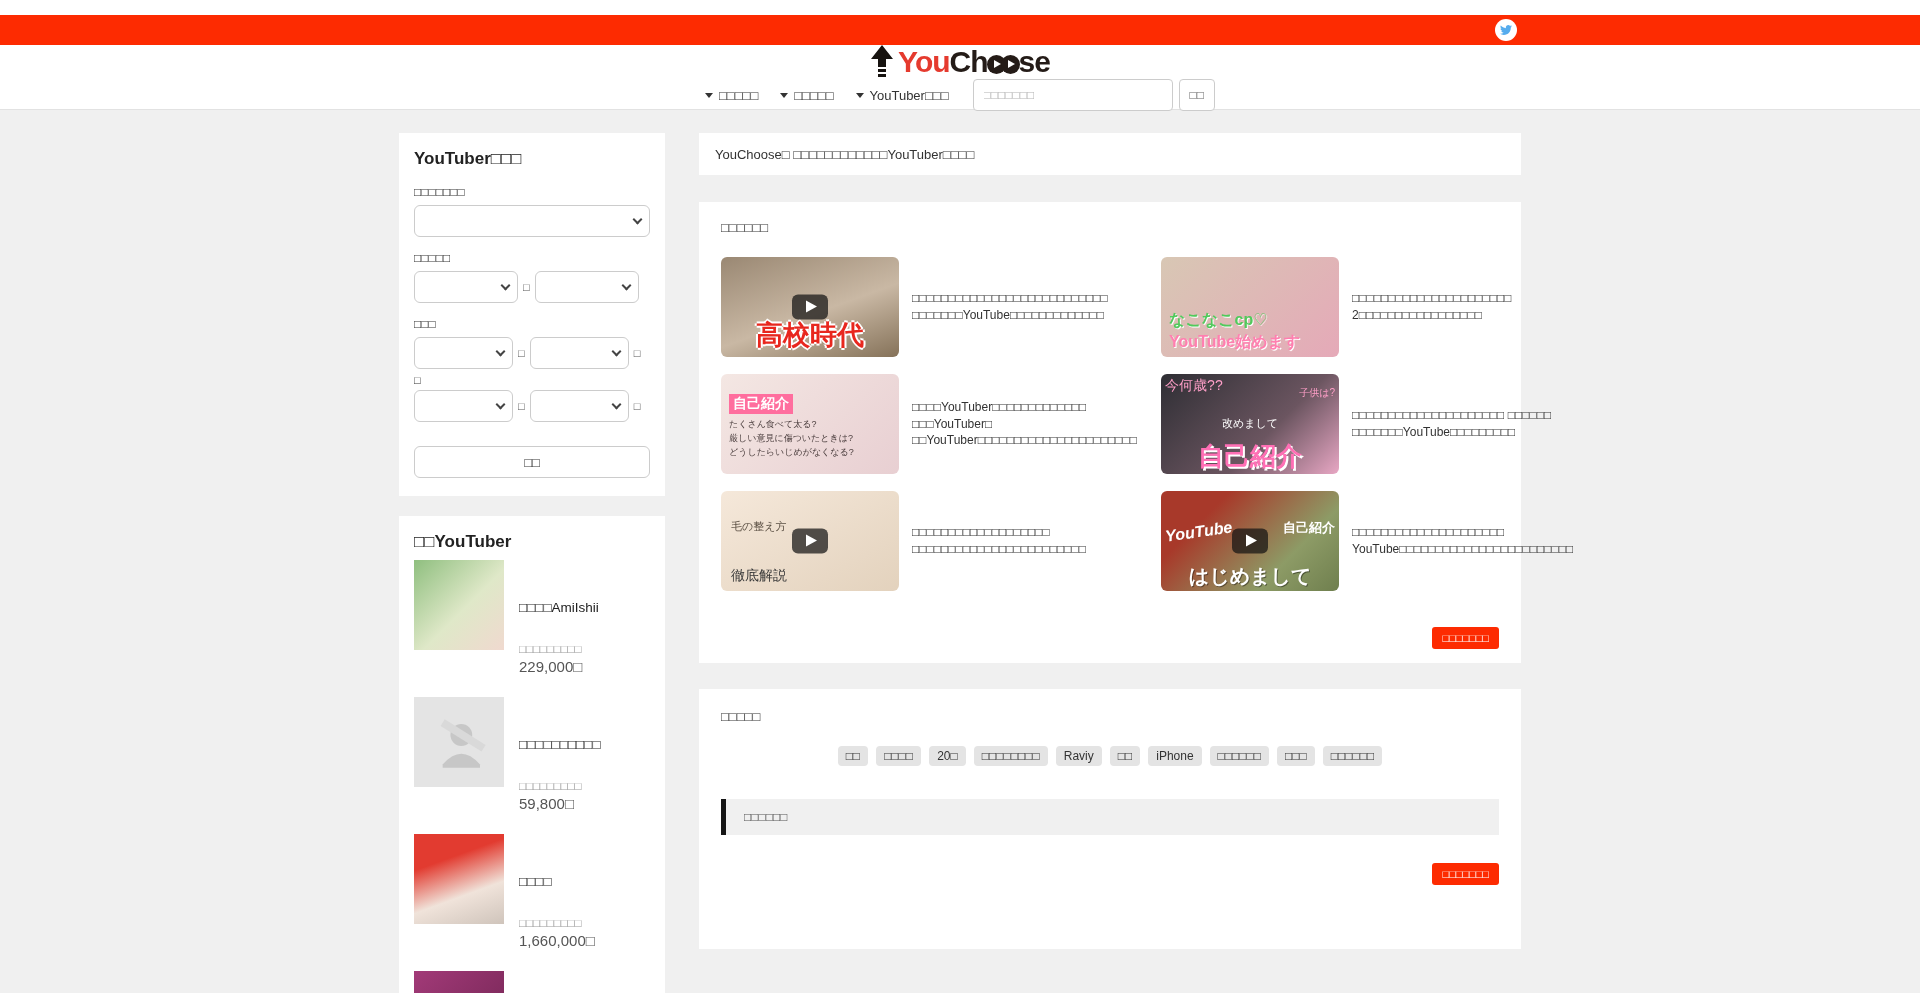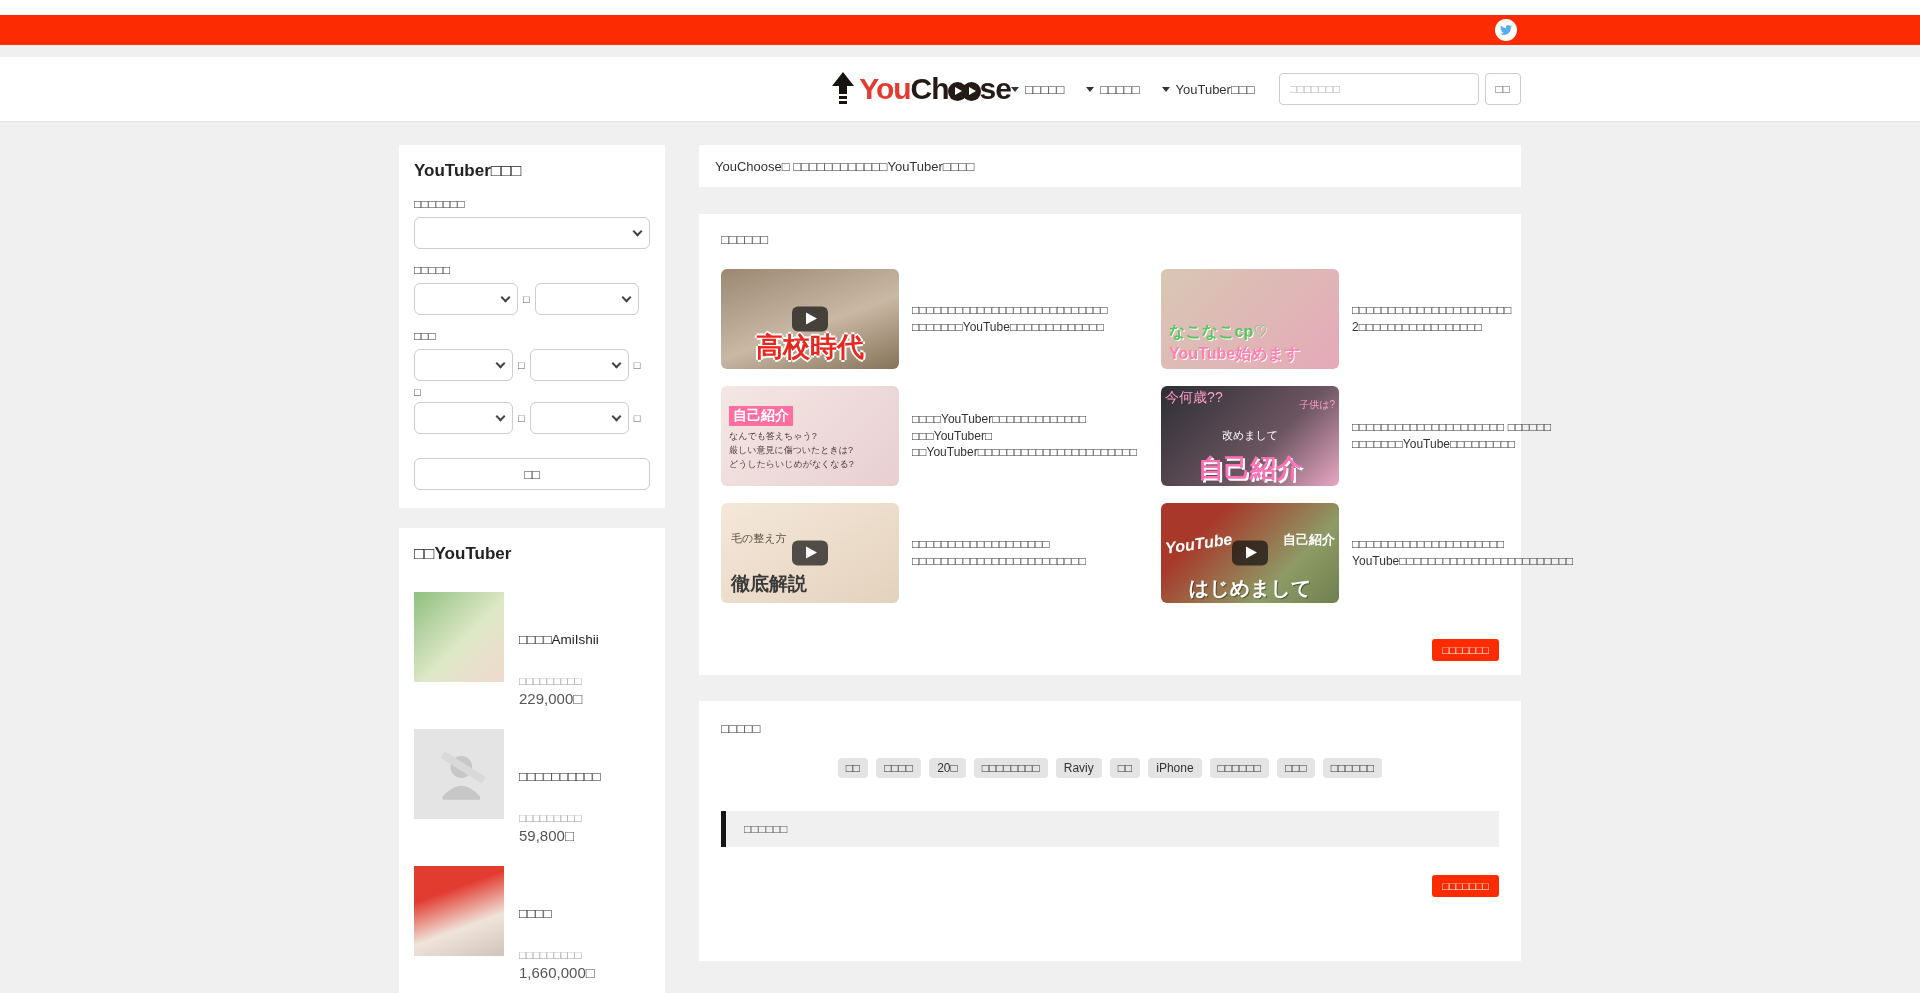--- a/index.html
+++ b/index.html
@@ -9,21 +9,21 @@
 
   
   .topstrip { height:15px; background:#ffffff; }
   .redbar { height:30px; background:#fd2b01; position:relative; }
   .redbar .inner { width:1122px; margin:0 auto; height:100%; position:relative; }
   .tw-circle { position:absolute; right:4px; top:4px; width:22px; height:22px; background:#fff; border-radius:50%; display:flex; align-items:center; justify-content:center; }
   .tw-circle svg { width:12px; height:12px; fill:#55acee; }
 
   
   .header { height:65px; background:#fff; border-bottom:1px solid #e2e2e2; }
-  .header .inner { width:1122px; margin:12px auto; height:100%; display:flex; align-items:center; justify-content:flex-end; }
+  .header .inner { width:1122px; margin:0 auto; height:100%; display:flex; align-items:center; justify-content:flex-start;flex-direction:column; }
   .logo { display:flex; align-items:center; gap:4px; }
   .logo-text { font-size:30px; font-weight:800; letter-spacing:-1px; color:#241b17; white-space:nowrap; }
   .logo-you { color:#e53a2e; }
   .oo { display:inline-block; width:19px; height:19px; background:#241b17; border-radius:50%; position:relative; top:2px; }
   .oo.o1 { margin-left:-1px; }
   .oo.o2 { margin-left:-5px; margin-right:-1px; }
   .oo::after { content:""; position:absolute; left:7px; top:5px; border-left:7px solid #fff; border-top:4.5px solid transparent; border-bottom:4.5px solid transparent; }
   .hdr-right { display:flex; align-items:center; gap:24px; }
   .nav { display:flex; align-items:center; gap:22px; }
   .nav-item { display:flex; align-items:center; gap:6px; font-size:13px; color:#333; white-space:nowrap; }
@@ -49,21 +49,21 @@
   .selw.full { width:236px; display:block; }
   .selw.half { width:104px; }
   .selw.third { width:99px; }
   .sel-row { display:flex; align-items:center; gap:5px; }
   .conn { font-size:11px; color:#555; }
   .mini-label { font-size:11px; color:#333; margin:5px 0 4px; }
   .filter-submit { width:100%; height:32px; margin-top:24px; background:#fff; border:1px solid #ccc; border-radius:6px; font-size:13px; color:#333; font-family:inherit; cursor:pointer; }
 
   
   .ranking-card { margin-top:20px; padding:16px 15px 10px; min-height:470px; }
-  .rk-title { font-size:17px; font-weight:bold; color:#222; margin-bottom:28px; }
+  .rk-title { font-size:17px; font-weight:bold; color:#222; margin-bottom:8px; }
   .rk-item { display:flex; gap:15px; margin-bottom:22px; }
   .ph { width:90px; height:90px; flex-shrink:0; position:relative; overflow:hidden; }
   .ph1 { background:linear-gradient(135deg,#8fbf7f,#dfe8c8 55%,#f0d9cf); }
   .ph2 { background:#e4e4e4; display:flex; align-items:center; justify-content:center; }
   .ph3 { background:linear-gradient(160deg,#e23b30 30%,#f0e3da 65%,#cfc4bb); }
   .ph4 { background:linear-gradient(135deg,#a23a78,#6e2350); }
   .rk-info { padding-top:4px;margin-top:36px; }
   .rk-name { font-size:13.5px; color:#222; }
   .rk-stats { margin-top:28px; }
   .rk-label { font-size:11.5px; color:#9a9a9a; }
@@ -100,21 +100,21 @@
   .th4 .tB { bottom:3px; left:50%; transform:translateX(-50%); font-size:23px; font-weight:bold; color:#d837a8; text-shadow:2px 2px #ffd7ef; }
   .th5 .tA { top:20px; left:8px; font-size:14px; font-weight:bold; color:#fff; background:#ff6e9e; padding:1px 4px; }
   .th5 .tB { top:44px; left:8px; font-size:9px; color:#4a3d3d; }
   .th5 .tC { top:58px; left:8px; font-size:9px; color:#4a3d3d; }
   .th5 .tD { top:72px; left:8px; font-size:9px; color:#4a3d3d; }
   .th6 .tA { top:42px; left:50%; transform:translateX(-50%); font-size:11px; color:#fff; }
   .th6 .tB { bottom:0px; left:50%; transform:translateX(-50%); font-size:26px; font-weight:bold; color:#ff6fb5; text-shadow:2px 2px #fff; }
   .th6 .tC { top:3px; left:4px; font-size:14px; color:#ff9fc8; }
   .th6 .tD { top:12px; right:4px; font-size:10px; color:#ff9fc8; }
   .th7 .tA { top:28px; left:10px; font-size:11px; color:#5a4f43; }
-  .th7 .tB { bottom:6px; left:10px; font-size:19px; font-weight:bold; color:#3a3a3a; }
+  .th7 .tB { bottom:6px; left:10px; font-size:14px; font-weight:normal; color:#3a3a3a; }
   .th8 .tA { top:32px; left:4px; font-size:16px; font-weight:bold; font-style:italic; color:#fff; transform:rotate(-8deg); }
   .th8 .tB { top:28px; right:4px; font-size:13px; font-weight:bold; color:#fff; }
   .th8 .tC { bottom:1px; left:50%; transform:translateX(-50%); font-size:20px; font-weight:bold; color:#fff; text-shadow:1px 1px rgba(0,0,0,.4); }
   .play { position:absolute; left:50%; top:50%; transform:translate(-50%,-50%); width:36px; height:25px; background:rgba(20,20,20,.72); border-radius:6px; }
   .play::after { content:""; position:absolute; left:14px; top:6px; border-left:11px solid #fff; border-top:6.5px solid transparent; border-bottom:6.5px solid transparent; }
   .play.small { width:26px; height:18px; top:30%; }
   .play.small::after { left:10px; top:4px; border-left:8px solid #fff; border-top:5px solid transparent; border-bottom:5px solid transparent; }
 
   
   .tags-card { padding:20px 22px; min-height:260px; }
@@ -286,21 +286,21 @@
             <span class="ov tA">なこなこcp♡</span>
             <span class="ov tB">YouTube始めます</span>
           </div>
           <div class="v-title">□□□□□□□□□□□□□□□□□□□□□□ 2□□□□□□□□□□□□□□□□□</div>
         </a>
 
 
         <a class="v-item">
           <div class="thumb th5">
             <span class="ov tA">自己紹介</span>
-            <span class="ov tB">なんでも答えちゃう?</span>
+            <span class="ov tB">たくさん食べて太る?</span>
             <span class="ov tC">厳しい意見に傷ついたときは?</span>
             <span class="ov tD">どうしたらいじめがなくなる?</span>
           </div>
           <div class="v-title">□□□□YouTuber□□□□□□□□□□□□□ □□□YouTuber□ □□YouTuber□□□□□□□□□□□□□□□□□□□□□□</div>
         </a>
 
         <a class="v-item">
           <div class="thumb th6">
             <span class="ov tC">今何歳??</span>
             <span class="ov tD">子供は?</span>

